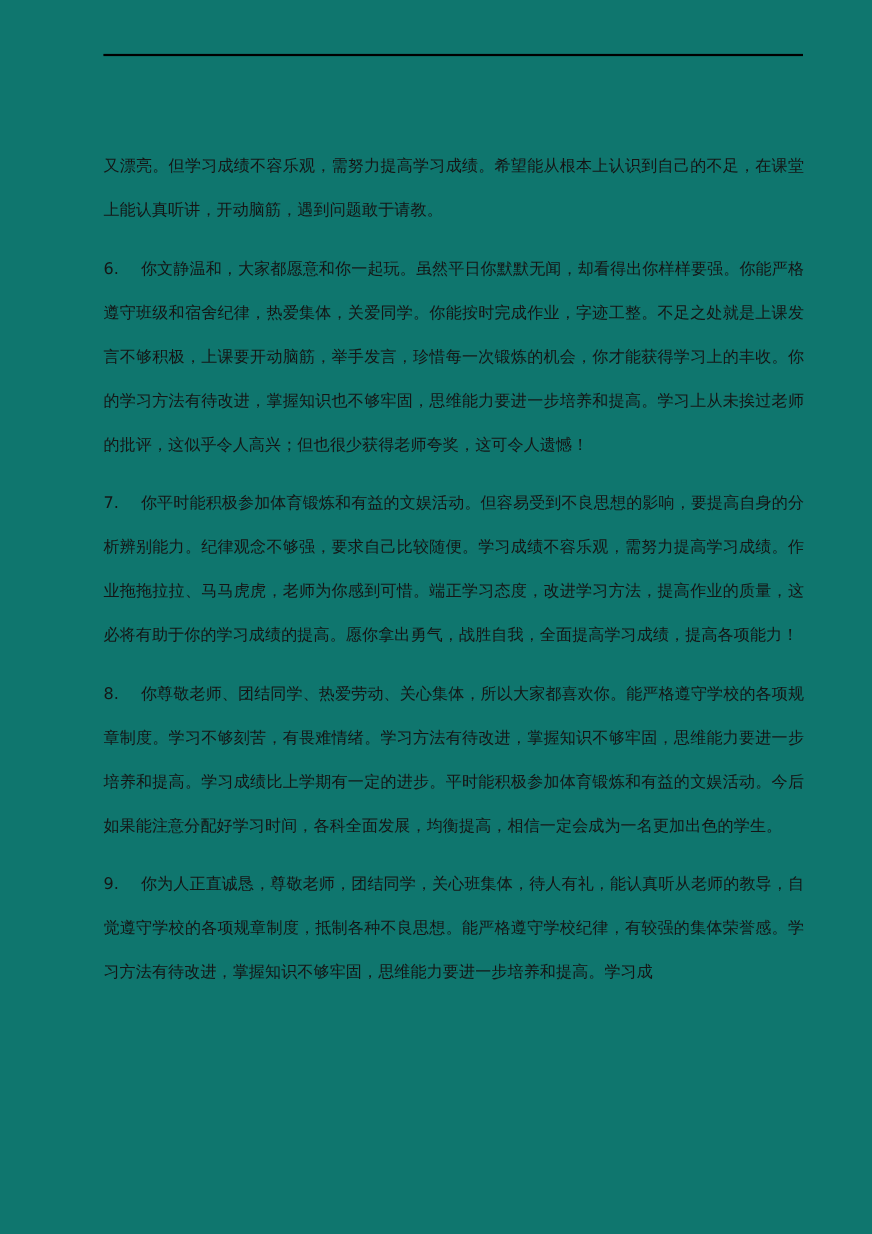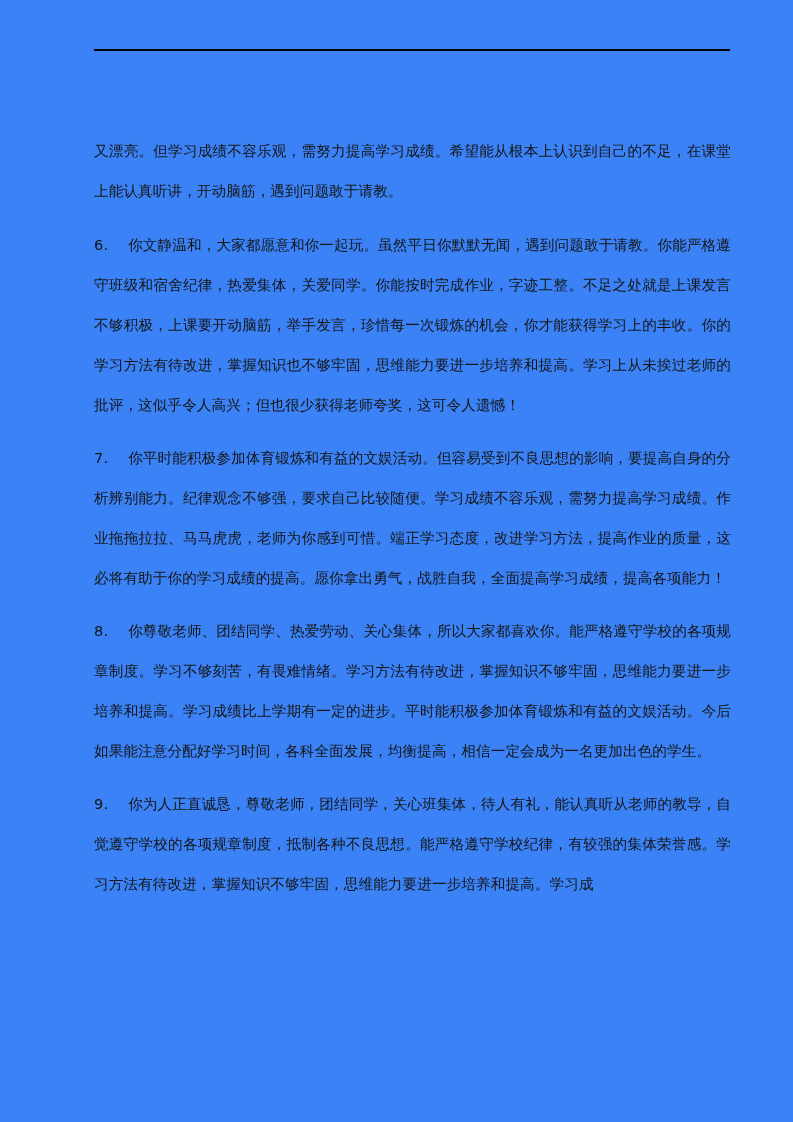--- a/index.html
+++ b/index.html
@@ -11,21 +11,21 @@
   body {
     font-family: "DejaVu Sans", "Liberation Sans", sans-serif;
     color: #000000;
     -webkit-font-smoothing: antialiased;
   }
   .page {
     position: relative;
     width: 793px;
     height: 1122px;
     margin: 0 auto;
-    background: #3b82f6;
+    background: #0f766e;
     overflow: hidden;
     box-sizing: border-box;
   }
   
   .header-area {
     position: absolute;
     left: 0;
     top: 0;
     width: 793px;
     height: 96px;
@@ -84,21 +84,21 @@
 
   <div class="header-area">
     <div class="header-blank"></div>
     <div class="header-rule"></div>
   </div>
 
   <div class="content">
 
     <p class="para continued"><span>又漂亮。但学习成绩不容乐观，需努力提高学习成绩。希望能从根本上认识到自己的不足，在课堂上能认真听讲，开动脑筋，遇到问题敢于请教。</span></p>
 
-    <p class="para"><span class="num">6.</span><span class="num-gap"></span><span>你文静温和，大家都愿意和你一起玩。虽然平日你默默无闻，遇到问题敢于请教。你能严格遵守班级和宿舍纪律，热爱集体，关爱同学。你能按时完成作业，字迹工整。不足之处就是上课发言不够积极，上课要开动脑筋，举手发言，珍惜每一次锻炼的机会，你才能获得学习上的丰收。你的学习方法有待改进，掌握知识也不够牢固，思维能力要进一步培养和提高。学习上从未挨过老师的批评，这似乎令人高兴；但也很少获得老师夸奖，这可令人遗憾！</span></p>
+    <p class="para"><span class="num">6.</span><span class="num-gap"></span><span>你文静温和，大家都愿意和你一起玩。虽然平日你默默无闻，却看得出你样样要强。你能严格遵守班级和宿舍纪律，热爱集体，关爱同学。你能按时完成作业，字迹工整。不足之处就是上课发言不够积极，上课要开动脑筋，举手发言，珍惜每一次锻炼的机会，你才能获得学习上的丰收。你的学习方法有待改进，掌握知识也不够牢固，思维能力要进一步培养和提高。学习上从未挨过老师的批评，这似乎令人高兴；但也很少获得老师夸奖，这可令人遗憾！</span></p>
 
     <p class="para"><span class="num">7.</span><span class="num-gap"></span><span>你平时能积极参加体育锻炼和有益的文娱活动。但容易受到不良思想的影响，要提高自身的分析辨别能力。纪律观念不够强，要求自己比较随便。学习成绩不容乐观，需努力提高学习成绩。作业拖拖拉拉、马马虎虎，老师为你感到可惜。端正学习态度，改进学习方法，提高作业的质量，这必将有助于你的学习成绩的提高。愿你拿出勇气，战胜自我，全面提高学习成绩，提高各项能力！</span></p>
 
     <p class="para"><span class="num">8.</span><span class="num-gap"></span><span>你尊敬老师、团结同学、热爱劳动、关心集体，所以大家都喜欢你。能严格遵守学校的各项规章制度。学习不够刻苦，有畏难情绪。学习方法有待改进，掌握知识不够牢固，思维能力要进一步培养和提高。学习成绩比上学期有一定的进步。平时能积极参加体育锻炼和有益的文娱活动。今后如果能注意分配好学习时间，各科全面发展，均衡提高，相信一定会成为一名更加出色的学生。</span></p>
 
     <p class="para"><span class="num">9.</span><span class="num-gap"></span><span>你为人正直诚恳，尊敬老师，团结同学，关心班集体，待人有礼，能认真听从老师的教导，自觉遵守学校的各项规章制度，抵制各种不良思想。能严格遵守学校纪律，有较强的集体荣誉感。学习方法有待改进，掌握知识不够牢固，思维能力要进一步培养和提高。学习成</span></p>
 
   </div>
 
 </div>

